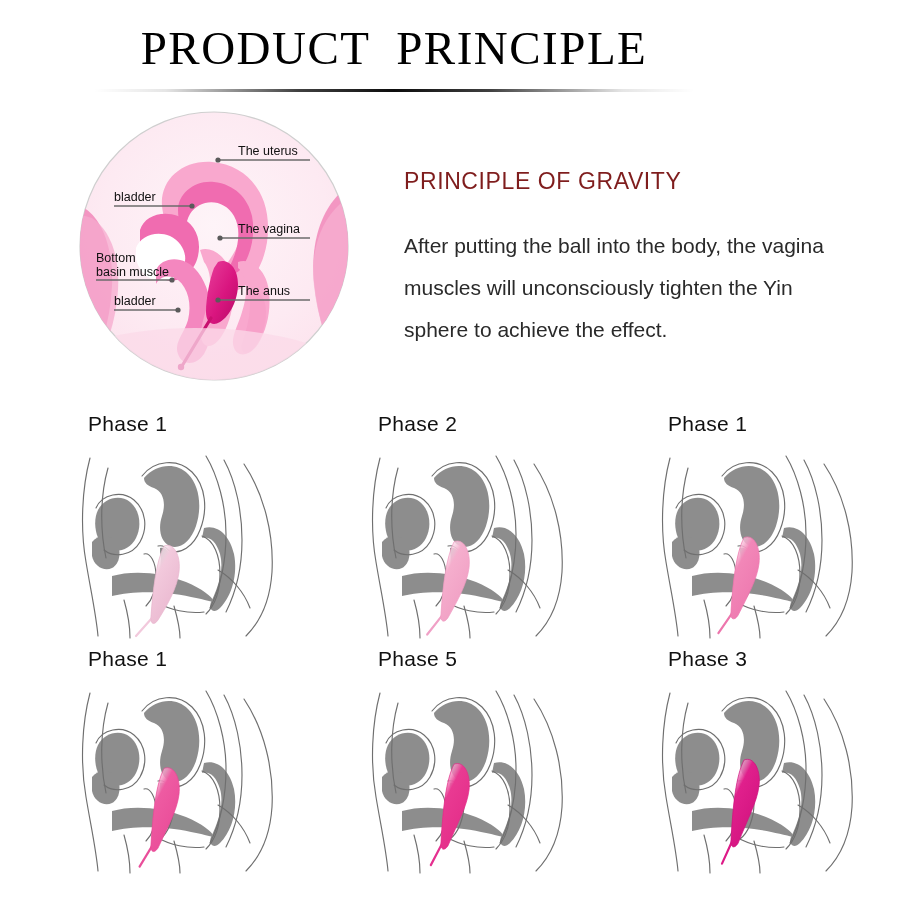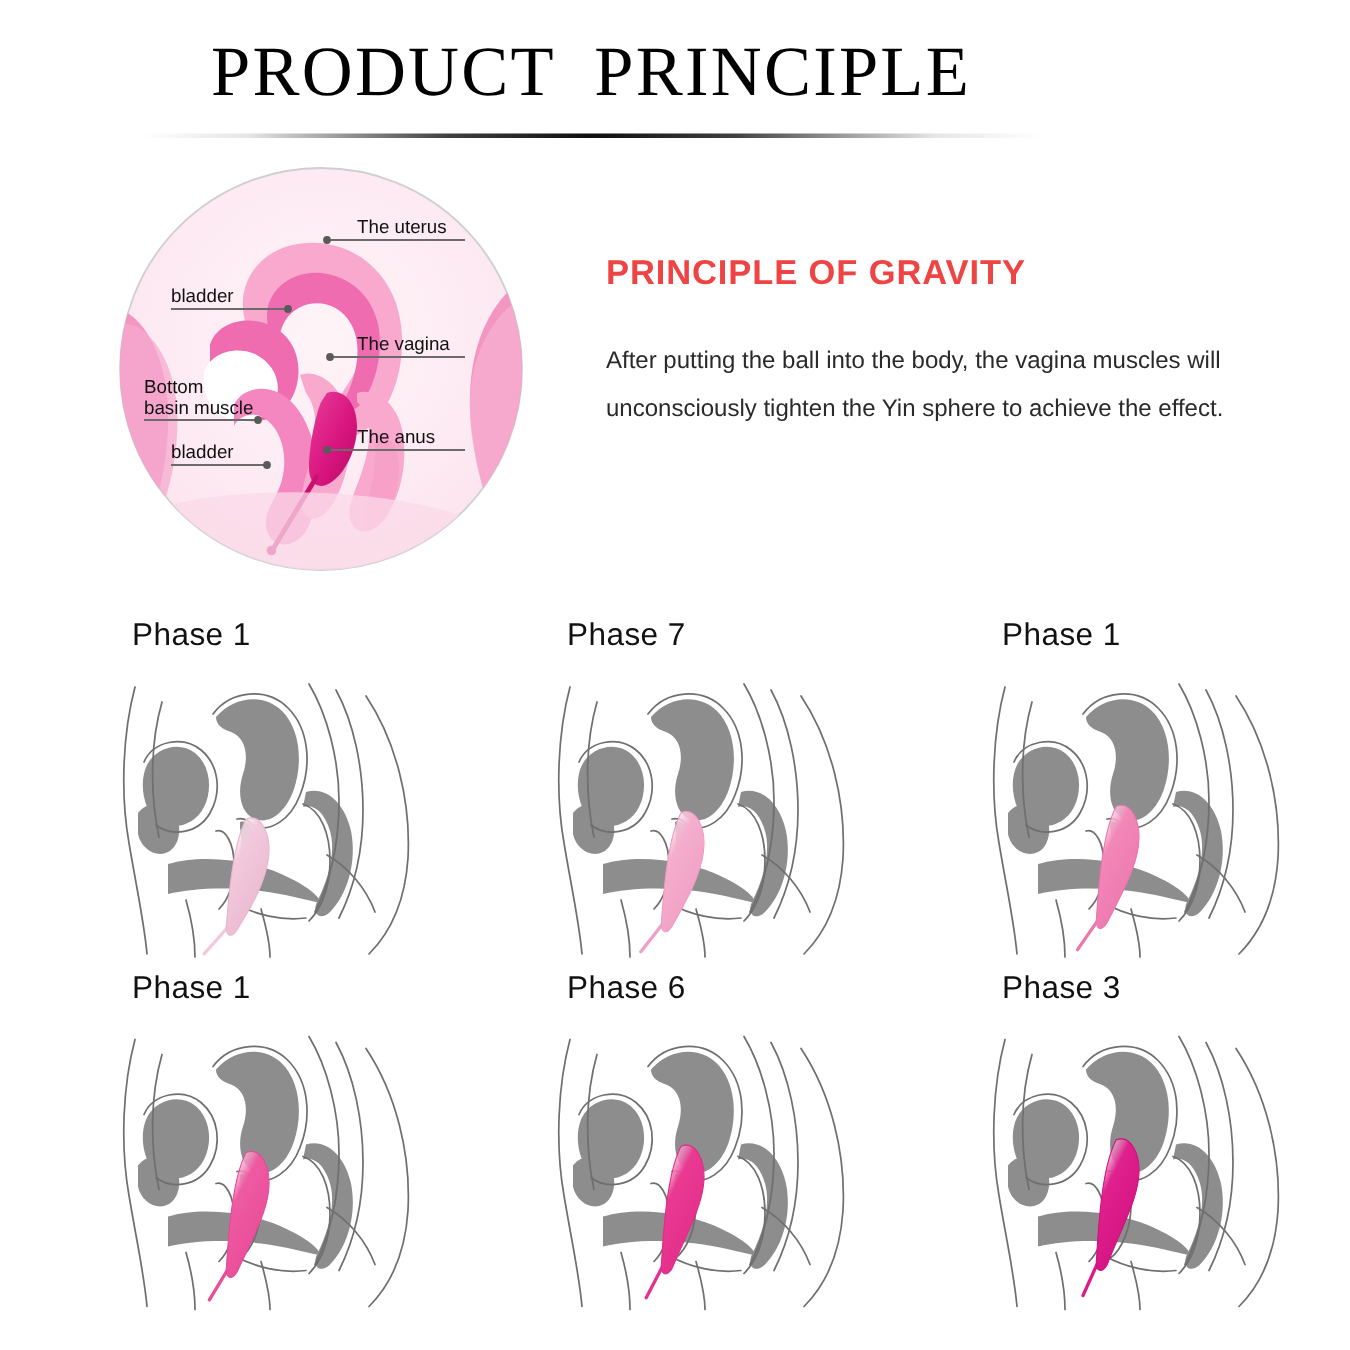--- a/index.html
+++ b/index.html
@@ -61,26 +61,26 @@
   }
   .gravity-text {
     position: absolute;
     left: 404px;
     top: 66px;
     width: 470px;
   }
   .gravity-heading {
     font-size: 23px;
     letter-spacing: 0.6px;
-    color: #ef4444;
+    color: #7f1d1d;
     margin: 0 0 30px 0;
-    font-weight: bold;
+    font-weight: normal;
   }
   .gravity-body {
-    font-size: 16px;
+    font-size: 21px;
     line-height: 2.0;
     color: #2a2a2a;
     margin: 0;
     max-width: 440px;
   }
 
   
   .phase-grid {
     position: absolute;
     top: 412px;
@@ -291,21 +291,21 @@
       <path d="M58,186 L74,168" stroke="#f2c9dc" stroke-width="2.2" fill="none" stroke-linecap="round"></path>
       <path d="M86,96
                C96,92 103,106 101,122
                C99,138 90,154 80,170
                C76,176 72,174 73,166
                C75,140 78,112 86,96 Z" fill="url(#ballG0)" stroke="#e8b4cd" stroke-width="0.7"></path>
     </g>
   </svg></div>
     </div>
     <div class="phase-cell">
-      <div class="phase-label">Phase 7</div>
+      <div class="phase-label">Phase 2</div>
       <div class="phase-figure">
   <svg viewBox="0 0 220 190" width="220" height="190">
     <defs>
       <linearGradient id="ballG1" x1="20%" y1="0%" x2="85%" y2="100%">
         <stop offset="0%" stop-color="#ffffff" stop-opacity="0.55"></stop>
         <stop offset="28%" stop-color="#f5aecd"></stop>
         <stop offset="100%" stop-color="#ef9bc1"></stop>
       </linearGradient>
     </defs>
 
@@ -501,21 +501,21 @@
       <path d="M61.6,181.59 L74,161.07" stroke="#e94e9a" stroke-width="2.2" fill="none" stroke-linecap="round"></path>
       <path d="M86,83.4
                C96,79.4 103,93.4 101,109.4
                C99,125.4 90,141.4 80,163.07
                C76,169.07 72,167.07 73,159.07
                C75,127.4 78,99.4 86,83.4 Z" fill="url(#ballG3)" stroke="#e84795" stroke-width="0.7"></path>
     </g>
   </svg></div>
     </div>
     <div class="phase-cell">
-      <div class="phase-label">Phase 6</div>
+      <div class="phase-label">Phase 5</div>
       <div class="phase-figure">
   <svg viewBox="0 0 220 190" width="220" height="190">
     <defs>
       <linearGradient id="ballG4" x1="20%" y1="0%" x2="85%" y2="100%">
         <stop offset="0%" stop-color="#ffffff" stop-opacity="0.55"></stop>
         <stop offset="28%" stop-color="#e93a92"></stop>
         <stop offset="100%" stop-color="#e22986"></stop>
       </linearGradient>
     </defs>
 

